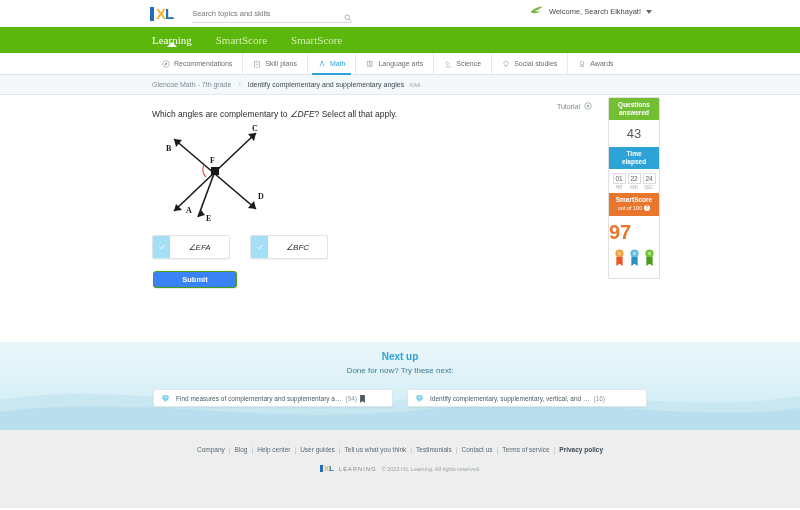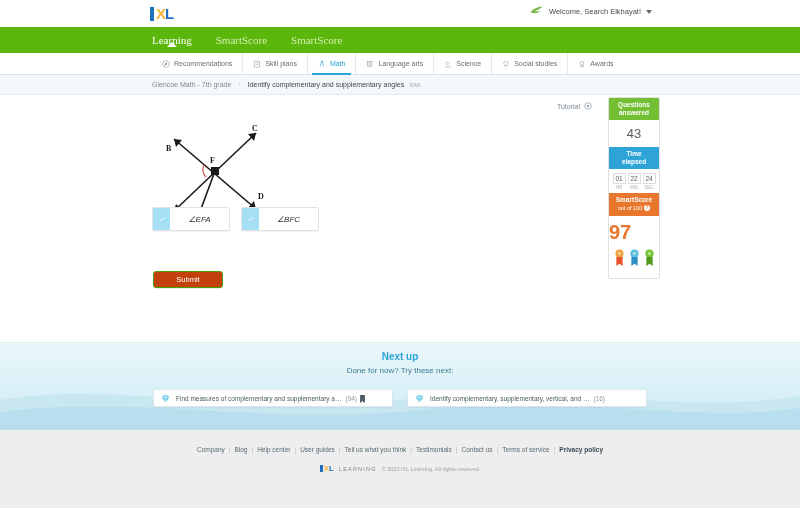--- a/index.html
+++ b/index.html
@@ -126,22 +126,22 @@
   .question {
     position: absolute; left: 152px; top: 14px;
     font-size: 8.5px; color: #2d2d2d;
   }
   .question i { font-style: italic; }
 
   .diagram { position: absolute; left: 160px; top: 30px; }
 
   
   .answers {
-    position: absolute; left: 152px; top: 112px;
-    display: flex; gap: 11px;
+    position: absolute; left: 152px; top: 140px;
+    display: flex; gap: 20px;
   }
   .choice {
     width: 78px; height: 24px;
     background: #ffffff;
     border: 1px solid #dfe4e7;
     border-radius: 2px;
     display: flex; align-items: center;
     box-shadow: 0 1px 1px rgba(0,0,0,0.06);
     overflow: hidden;
   }
@@ -151,27 +151,28 @@
     display: flex; align-items: center; justify-content: center;
     flex-shrink: 0;
   }
   .choice-label {
     flex: 1; text-align: center;
     font-size: 8px; font-style: italic; color: #2d2d2d;
   }
 
   .submit {
     position: absolute; left: 153px; top: 176px;
-    width: 70px; height: 17px;
-    background: #c2410c;
+    width: 84px; height: 17px;
+    background: #3b82f6;
     border: 1px solid #4aa008;
     border-radius: 3px;
     color: #fff; font-size: 7.5px;
     display: flex; align-items: center; justify-content: center;
     box-shadow: 0 1px 0 rgba(0,0,0,0.08);
+    font-weight: bold;
   }
 
   
   .tutorial {
     position: absolute; right: 208px; top: 7px;
     display: flex; align-items: center;
     font-size: 7px; color: #7b8a94;
   }
   .tutorial .tic { margin-left: 4px; }
 
@@ -291,20 +292,29 @@
 </style>
 </head>
 <body>
 
 <div class="topbar">
   <div class="logo">
     <div class="logo-bar"></div>
     <span class="logo-x">X</span>
       <span class="logo-l">L</span>
   </div>
+  <div class="searchwrap">
+    <input placeholder="Search topics and skills" style="">
+    <span class="search-icon">
+      <svg width="8" height="8" viewBox="0 0 16 16">
+          <circle cx="6.5" cy="6.5" r="4.5" fill="none" stroke="#8a8a8a" stroke-width="1.3"></circle>
+          <line x1="10" y1="10" x2="14.5" y2="14.5" stroke="#8a8a8a" stroke-width="1.3"></line>
+        </svg>
+    </span>
+  </div>
   <div class="welcome">
     <span class="bird">
       <svg width="13" height="9" viewBox="0 0 26 18">
         <path d="M1 12 C7 5, 14 2, 25 1 C20 6, 14 9, 9 10 C13 11, 17 11, 21 10 C15 15, 7 16, 1 12 Z" fill="#7ab648"></path>
       </svg>
     </span>
     <span>Welcome, Search Elkhayat!</span>
     <span class="caret-d"></span>
   </div>
 </div>
@@ -392,20 +402,23 @@
 
 <div class="crumbbar">
   <span class="crumb-parent">Glencoe Math - 7th grade</span>
   <span class="crumb-sep">›</span>
   <span class="crumb-current">Identify complementary and supplementary angles</span>
   <span class="crumb-code">XA6</span>
 </div>
 
 <div class="main">
 
+  <div class="question">
+    <span>Which angles are complementary to </span><i>∠DFE</i><span>? Select all that apply.</span>
+  </div>
 
   <div class="diagram">
     <svg width="110" height="100" viewBox="0 0 110 100">
 
       <line x1="14" y1="14" x2="96" y2="84" stroke="#1a1a1a" stroke-width="1.6"></line>
 
       <line x1="14" y1="86" x2="96" y2="8" stroke="#1a1a1a" stroke-width="1.6"></line>
 
       <line x1="55" y1="46" x2="38" y2="92" stroke="#1a1a1a" stroke-width="1.6"></line>
 

